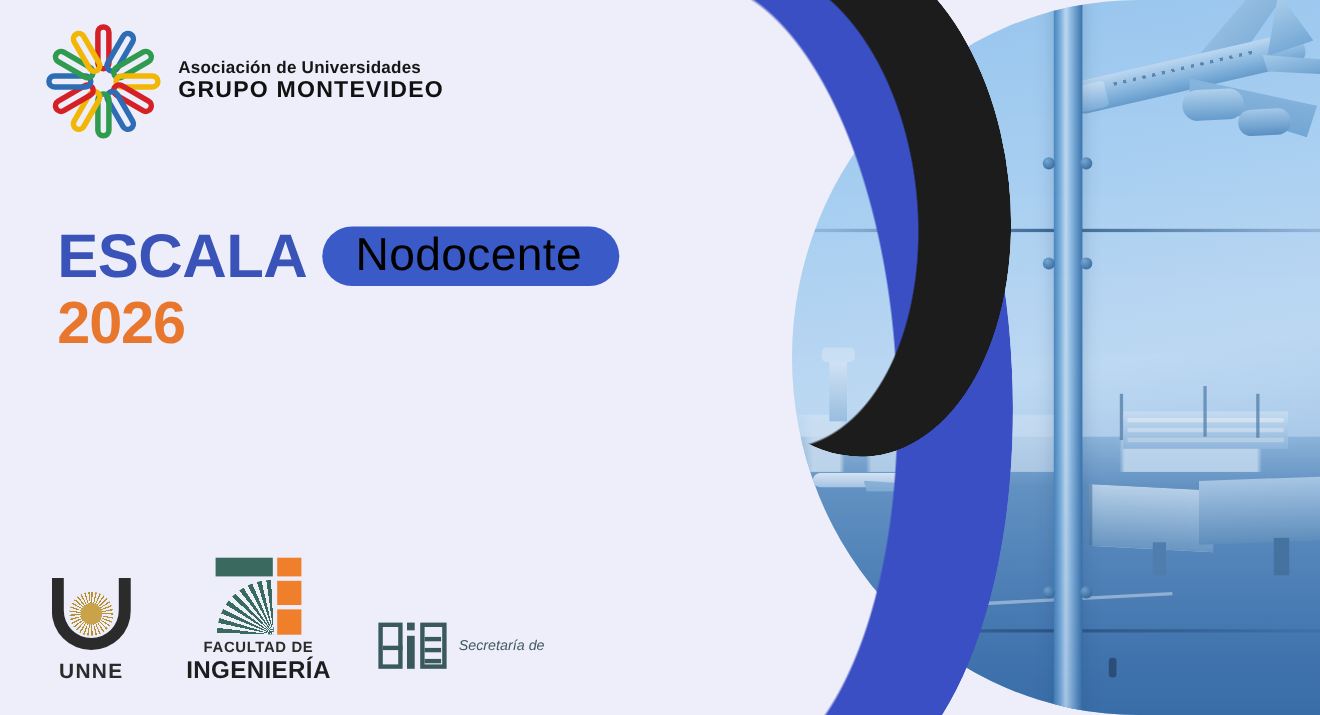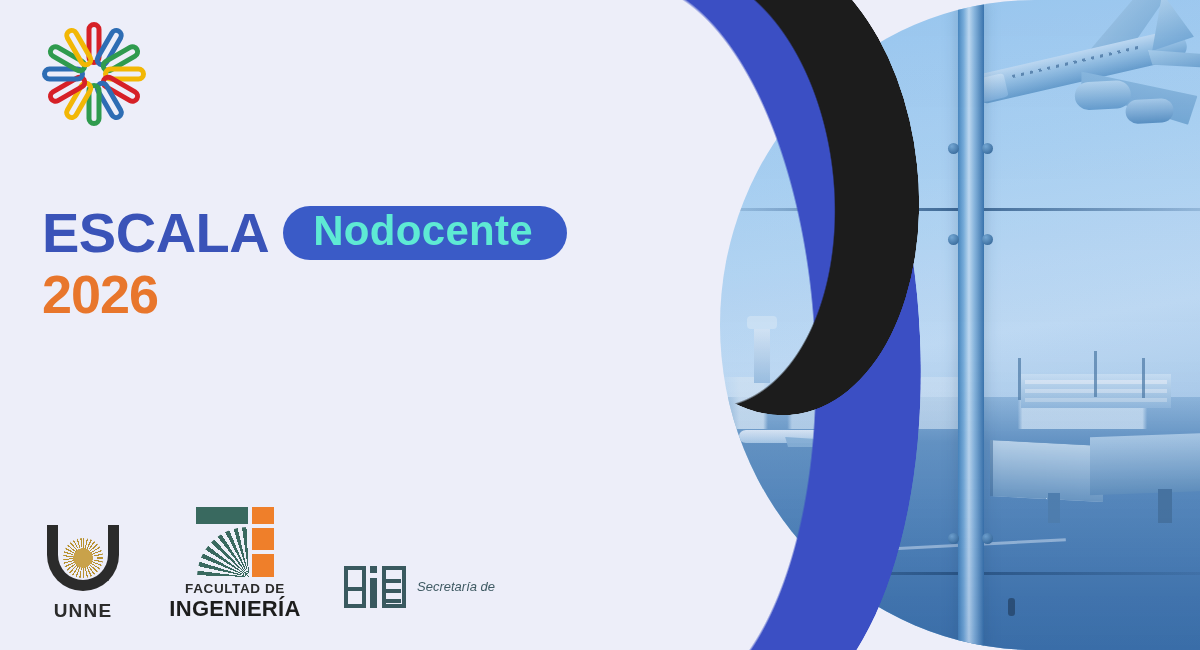--- a/index.html
+++ b/index.html
@@ -210,28 +210,28 @@
     position:absolute;left:50%;top:50%;width:15px;height:43px;
     border:5px solid currentColor;border-radius:9px;
     transform-origin:50% 100%;
     box-sizing:border-box;
   }
   .augm-text{line-height:1.08;}
   .augm-l1{font-size:15.5px;font-weight:700;color:#161616;letter-spacing:.2px;}
   .augm-l2{font-size:21px;font-weight:800;color:#111;letter-spacing:1.1px;}
 
   
-  .headline{position:absolute;left:42px;top:205px;}
+  .headline{position:absolute;left:52px;top:205px;}
   .line1{display:flex;align-items:center;gap:14px;}
   .escala{
     font-size:56px;font-weight:800;color:#3a53b8;letter-spacing:-0.5px;line-height:1;
   }
   .pill{
-    background:#3a5bc7;color:#5eead4;border-radius:999px;
-    padding:4px 34px 7px 30px;font-size:42px;font-weight:700;line-height:1.02;
+    background:#3a5bc7;color:#000000;border-radius:999px;
+    padding:4px 34px 7px 30px;font-size:42px;font-weight:400;line-height:1.02;
     letter-spacing:.3px;
   }
   .line2{display:flex;align-items:center;gap:18px;margin-top:6px;}
   .year{font-size:54px;font-weight:800;color:#e8762c;line-height:1;letter-spacing:-1px;}
   .subtitle{font-size:35px;font-weight:400;color:#22a85a;line-height:1;}
 
   
   .partners{position:absolute;left:40px;bottom:28px;display:flex;align-items:flex-end;gap:34px;}
 
   .unne{width:86px;text-align:center;}
@@ -361,20 +361,24 @@
         <span class="petal" style="color: rgb(242, 183, 5); transform: translate(-50%, -100%) rotate(90deg) translateY(-9px);"></span>
         <span class="petal" style="color: rgb(214, 32, 39); transform: translate(-50%, -100%) rotate(120deg) translateY(-9px);"></span>
         <span class="petal" style="color: rgb(46, 109, 180); transform: translate(-50%, -100%) rotate(150deg) translateY(-9px);"></span>
         <span class="petal" style="color: rgb(47, 155, 78); transform: translate(-50%, -100%) rotate(180deg) translateY(-9px);"></span>
         <span class="petal" style="color: rgb(242, 183, 5); transform: translate(-50%, -100%) rotate(210deg) translateY(-9px);"></span>
         <span class="petal" style="color: rgb(214, 32, 39); transform: translate(-50%, -100%) rotate(240deg) translateY(-9px);"></span>
         <span class="petal" style="color: rgb(46, 109, 180); transform: translate(-50%, -100%) rotate(270deg) translateY(-9px);"></span>
         <span class="petal" style="color: rgb(47, 155, 78); transform: translate(-50%, -100%) rotate(300deg) translateY(-9px);"></span>
         <span class="petal" style="color: rgb(242, 183, 5); transform: translate(-50%, -100%) rotate(330deg) translateY(-9px);"></span>
       </div>
+    <div class="augm-text">
+      <div class="augm-l1">Asociación de Universidades</div>
+      <div class="augm-l2">GRUPO MONTEVIDEO</div>
+    </div>
   </div>
 
   <div class="headline">
     <div class="line1">
       <span class="escala">ESCALA</span>
       <span class="pill">Nodocente</span>
     </div>
     <div class="line2">
       <span class="year">2026</span>
     </div>

